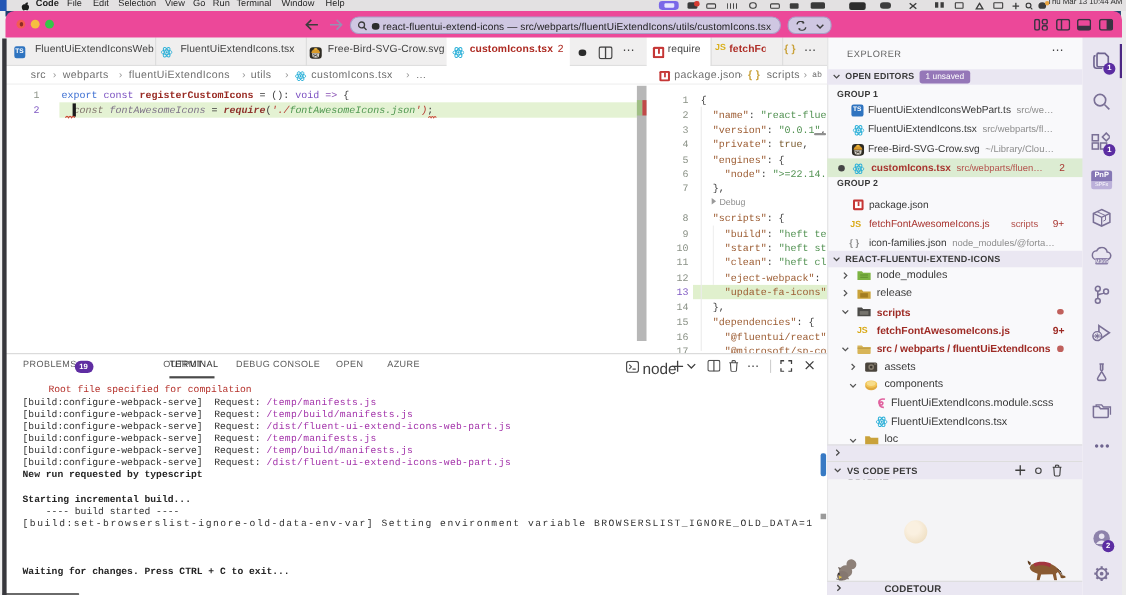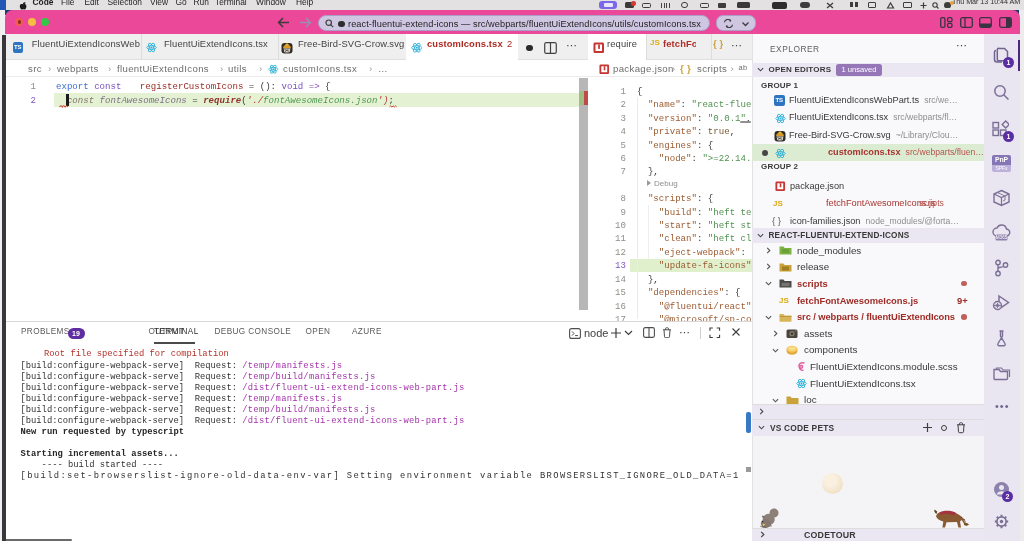--- a/index.html
+++ b/index.html
@@ -28,21 +28,21 @@
   .code { font-family:"Liberation Mono",monospace; font-size:9.08px; line-height:13.5px; white-space:pre; color:#3a3a3a; }
   .g2 { line-height:13.4px; }
   .jk { color:#9c5c32; } .js2 { color:#519151; } .jb { color:#7a5b2f; }
   
   .xrow { position:absolute; left:752px; width:268px; height:17px; }
   .xlabel { position:absolute; top:3px; font-size:9.2px; color:#383838; white-space:nowrap; }
   .xdim { color:#8d8d8d; font-size:8.6px; }
   .xhead { position:absolute; left:752px; width:232px; background:#eae7f2; }
   .xhtext { position:absolute; font-size:8px; font-weight:bold; color:#383838; letter-spacing:0.2px; white-space:nowrap; }
   .chev { position:absolute; width:7px; height:7px; }
-  .tred { color:#a8342f;margin-left:36px; }
+  .tred { color:#a8342f; }
   .xt { font-size:9.8px; }
   .xtr { font-size:9.4px; font-weight:bold; color:#9e2b25; }
   
   .trow { position:absolute; left:17.5px; font-family:"Liberation Mono",monospace; font-size:8.8px; line-height:11px; white-space:pre; color:#323232; }
   .ttab { position:absolute; top:5px; font-size:8.2px; color:#595959; letter-spacing:0.4px; }
 </style>
 </head>
 <body>
   <div class="abs" id="menubar">
     <svg class="abs" style="left:19px;top:1px;" width="8" height="9" viewBox="0 0 8 9">
@@ -227,21 +227,21 @@
     <span class="bc" style="left:92px;color:#c9a23a;font-weight:bold;">{ }</span>
     <span class="bc" style="left:109px;">scripts</span>
     <span class="bc bsep" style="left:142.5px;">›</span>
     <span class="bc" style="left:150.5px;font-size:7.5px;">ab</span>
   </div>
 
   <div class="abs" id="ed1" style="left:3px;top:77px;width:585px;height:244px;background:#fff;overflow:hidden;">
     <div class="abs" style="left:51px;top:16.4px;width:524.5px;height:13.2px;background:#e4f2d3;"></div>
     <div class="abs gut" style="left:0;top:3.3px;width:33px;color:#8a9186;">1</div>
     <div class="abs gut" style="left:0;top:16.8px;width:33px;color:#7e57c2;">2</div>
-    <div class="abs code" style="left:53px;top:3.3px;"><span style="color:#3b6ed2;">export</span> <span style="color:#7a4fc0;">const</span> <span style="color:#992b24;font-weight:normal;margin-left:13px;">registerCustomIcons</span> = (): <span style="color:#7a4fc0;">void</span> <span style="color:#8a52b5;">=&gt;</span> {</div>
+    <div class="abs code" style="left:53px;top:3.3px;"><span style="color:#3b6ed2;">export</span> <span style="color:#7a4fc0;">const</span> <span style="color:#992b24;font-weight:bold;">registerCustomIcons</span> = (): <span style="color:#7a4fc0;">void</span> <span style="color:#8a52b5;">=&gt;</span> {</div>
     <div class="abs code" style="left:53px;top:16.8px;font-style:italic;"><span class="mono" style="font-style:normal;">&nbsp;&nbsp;</span><span style="color:#83766e;">const</span> <span style="color:#7d7287;">fontAwesomeIcons</span> <span style="color:#3a3a3a;font-style:normal;">=</span> <span style="color:#8f322c;font-weight:bold;">require</span><span style="color:#3a3a3a;font-style:normal;">(</span><span style="color:#b5372e;">'./</span><span style="color:#4f9750;">fontAwesomeIcons.json</span><span style="color:#b5372e;">')</span><span style="color:#3a3a3a;font-style:normal;">;</span></div>
     <div class="abs" style="left:63.2px;top:17.2px;width:2.6px;height:12px;background:#1b1b1b;"></div>
     <svg class="abs" style="left:56px;top:26.5px;" width="11" height="4" viewBox="0 0 11 4">
       <path d="M0.5 3 Q1.9 0.5 3.3 3 Q4.7 0.5 6.1 3 Q7.5 0.5 8.9 3" stroke="#cc4433" stroke-width="1.1" fill="none"></path>
     </svg>
     <svg class="abs" style="left:385.5px;top:27.2px;" width="8" height="4" viewBox="0 0 8 4">
       <path d="M0.5 3 Q1.7 0.7 2.9 3 Q4.1 0.7 5.3 3 Q6.5 0.7 7.7 3" stroke="#cc4433" stroke-width="1" fill="none"></path>
     </svg>
     <div class="abs" style="left:575.5px;top:1px;width:9px;height:232px;background:#b7b7b7;"></div>
     <div class="abs" style="left:575.5px;top:14px;width:5px;height:13.5px;background:#9fbe84;"></div>
@@ -265,21 +265,21 @@
     <span class="ttab" style="left:97.5px;margin-left:48px;">OUTPUT</span>
     <span class="ttab" style="left:151px;color:#2f2f2f;">TERMINAL</span>
     <div class="abs" style="left:150.5px;top:20.5px;width:41px;height:1.5px;background:#4a4a4a;"></div>
     <span class="ttab" style="left:211.5px;">DEBUG CONSOLE</span>
     <span class="ttab" style="left:302.5px;">OPEN</span>
     <span class="ttab" style="left:349px;">AZURE</span>
     <svg class="abs" style="left:566px;top:6px;" width="12" height="11" viewBox="0 0 12 11">
       <rect x="0.6" y="0.6" width="10.8" height="9.8" rx="2" fill="none" stroke="#4e4e4e" stroke-width="1.1"></rect>
       <path d="M3 3.4 L5 5.5 L3 7.6 M6 7.6 h3" stroke="#4e4e4e" stroke-width="1" fill="none"></path>
     </svg>
-    <span class="abs" style="left:581px;top:5.5px;font-size:11px;color:#3e3e3e;">node</span>
+    <span class="abs" style="left:581px;top:5.5px;font-size:14px;color:#3e3e3e;">node</span>
     <svg class="abs" style="left:607px;top:5px;" width="12" height="12" viewBox="0 0 12 12">
       <path d="M6 1 v10 M1 6 h10" stroke="#3e3e3e" stroke-width="1.2"></path>
     </svg>
     <svg class="abs" style="left:621px;top:8px;" width="9" height="6" viewBox="0 0 9 6">
       <path d="M1 1 L4.5 4.5 L8 1" stroke="#3e3e3e" stroke-width="1.2" fill="none"></path>
     </svg>
     <svg class="abs" style="left:640px;top:5.5px;" width="12" height="11" viewBox="0 0 12 11">
       <rect x="0.6" y="0.6" width="10.8" height="9.8" rx="1.6" fill="none" stroke="#4e4e4e" stroke-width="1.1"></rect>
       <path d="M6 0.6 V10.4" stroke="#4e4e4e" stroke-width="1.1"></path>
     </svg>
@@ -295,23 +295,24 @@
       <path d="M1.5 1.5 L8.5 8.5 M8.5 1.5 L1.5 8.5" stroke="#3e3e3e" stroke-width="1.1"></path>
     </svg>
     <div class="trow" style="left:41px;top:27.5px;color:#b5312b;">Root file specified for compilation</div>
     <div class="trow" style="top:39px;">[build:configure-webpack-serve]  Request: <span style="color:#a333aa;letter-spacing:0.28px;">/temp/manifests.js</span></div>
     <div class="trow" style="top:50px;">[build:configure-webpack-serve]  Request: <span style="color:#a333aa;letter-spacing:0.28px;">/temp/build/manifests.js</span></div>
     <div class="trow" style="top:61px;">[build:configure-webpack-serve]  Request: <span style="color:#a333aa;letter-spacing:0.28px;">/dist/fluent-ui-extend-icons-web-part.js</span></div>
     <div class="trow" style="top:72px;">[build:configure-webpack-serve]  Request: <span style="color:#a333aa;letter-spacing:0.28px;">/temp/manifests.js</span></div>
     <div class="trow" style="top:83px;">[build:configure-webpack-serve]  Request: <span style="color:#a333aa;letter-spacing:0.28px;">/temp/build/manifests.js</span></div>
     <div class="trow" style="top:94px;">[build:configure-webpack-serve]  Request: <span style="color:#a333aa;letter-spacing:0.28px;">/dist/fluent-ui-extend-icons-web-part.js</span></div>
     <div class="trow" style="top:105px;font-weight:bold;color:#252525;">New run requested by typescript</div>
-    <div class="trow" style="top:127px;font-weight:bold;color:#252525;">Starting incremental assets...</div>
+    <div class="trow" style="top:127px;font-weight:bold;color:#252525;">Starting incremental build...</div>
     <div class="trow" style="top:138px;">    ---- build started ----</div>
     <div class="trow" style="top:149px;letter-spacing:1.38px;">[build:set-browserslist-ignore-old-data-env-var] Setting environment variable BROWSERSLIST_IGNORE_OLD_DATA=1</div>
+    <div class="trow" style="top:193px;font-weight:bold;color:#252525;">Waiting for changes. Press CTRL + C to exit...</div>
     <div class="abs" style="left:742.5px;top:90px;width:5px;height:21px;background:#3779c4;border-radius:2px;"></div>
     <div class="abs" style="left:743px;top:145px;width:4.5px;height:5px;background:#9a9a9a;"></div>
   </div>
 
   <div class="abs" id="sidebar" style="left:752px;top:34px;width:232px;height:507px;background:#f9f9fb;border-left:1px solid #e2e2e2;"></div>
   <span class="abs" style="left:770px;top:43.5px;font-size:8.4px;color:#5f5f5f;letter-spacing:0.5px;">EXPLORER</span>
   <span class="abs" style="left:956px;top:39px;font-size:11px;color:#424242;">⋯</span>
   <div class="xhead" style="top:62.5px;height:14px;"></div>
   <svg class="chev" style="left:757px;top:66px;" viewBox="0 0 8 8">
     <path d="M1 2.5 L4 5.5 L7 2.5" stroke="#4a4a4a" stroke-width="1.3" fill="none"></path>

